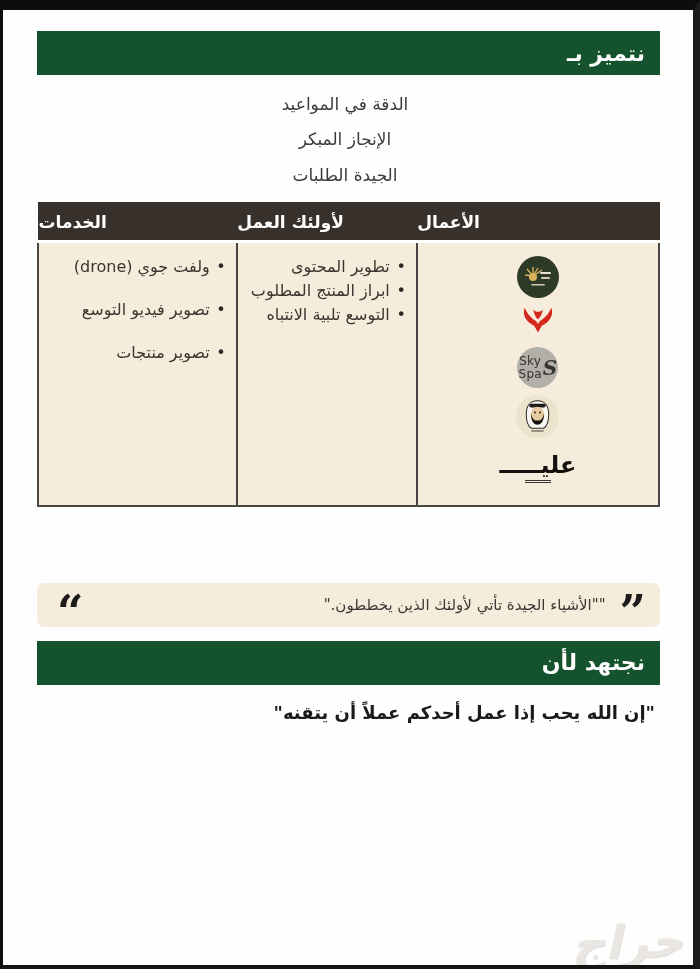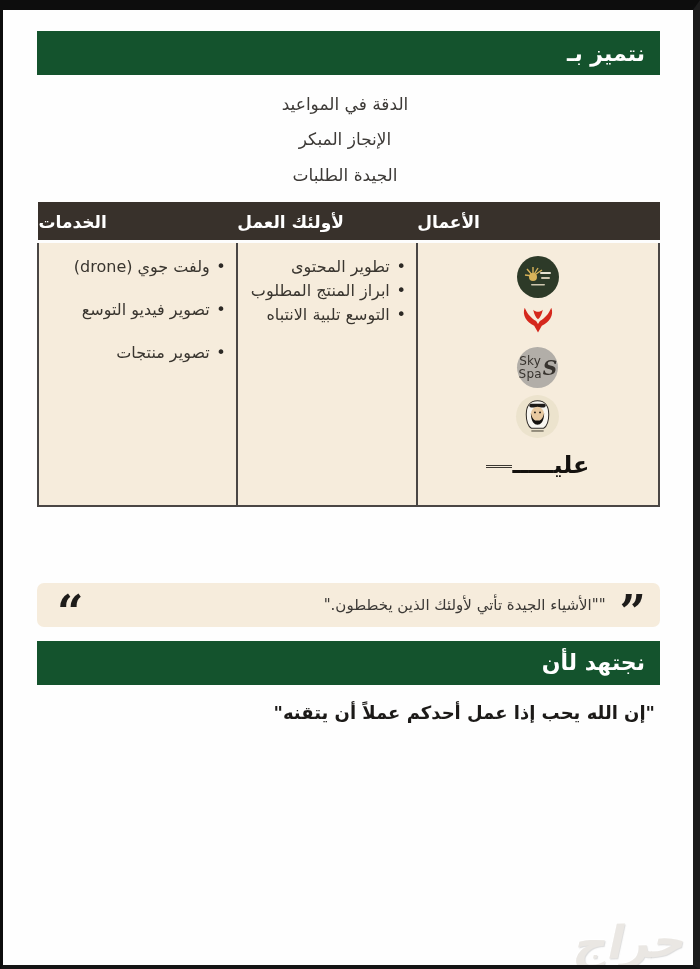--- a/index.html
+++ b/index.html
@@ -103,20 +103,21 @@
     font-family:"DejaVu Serif", serif;
     font-style:italic; font-weight:bold;
     font-size:20px; line-height:1;
   }
   .logo-skyspa .s-words { display:flex; flex-direction:column; }
   .logo-skyspa .s-words span {
     font-size:12px; line-height:1.05; letter-spacing:0.2px;
   }
 
   .logo-callig {
+    flex-direction:column;
     margin-top:8px;
   }
   .logo-callig .callig-text {
     font-size:24px; font-weight:bold; color:#14110e;
     direction:rtl; line-height:1;
     font-family:"DejaVu Sans", sans-serif;
   }
   .logo-callig .callig-sub {
     width:26px; height:3px; margin-top:3px;
     border-top:1px solid #3c3832;

